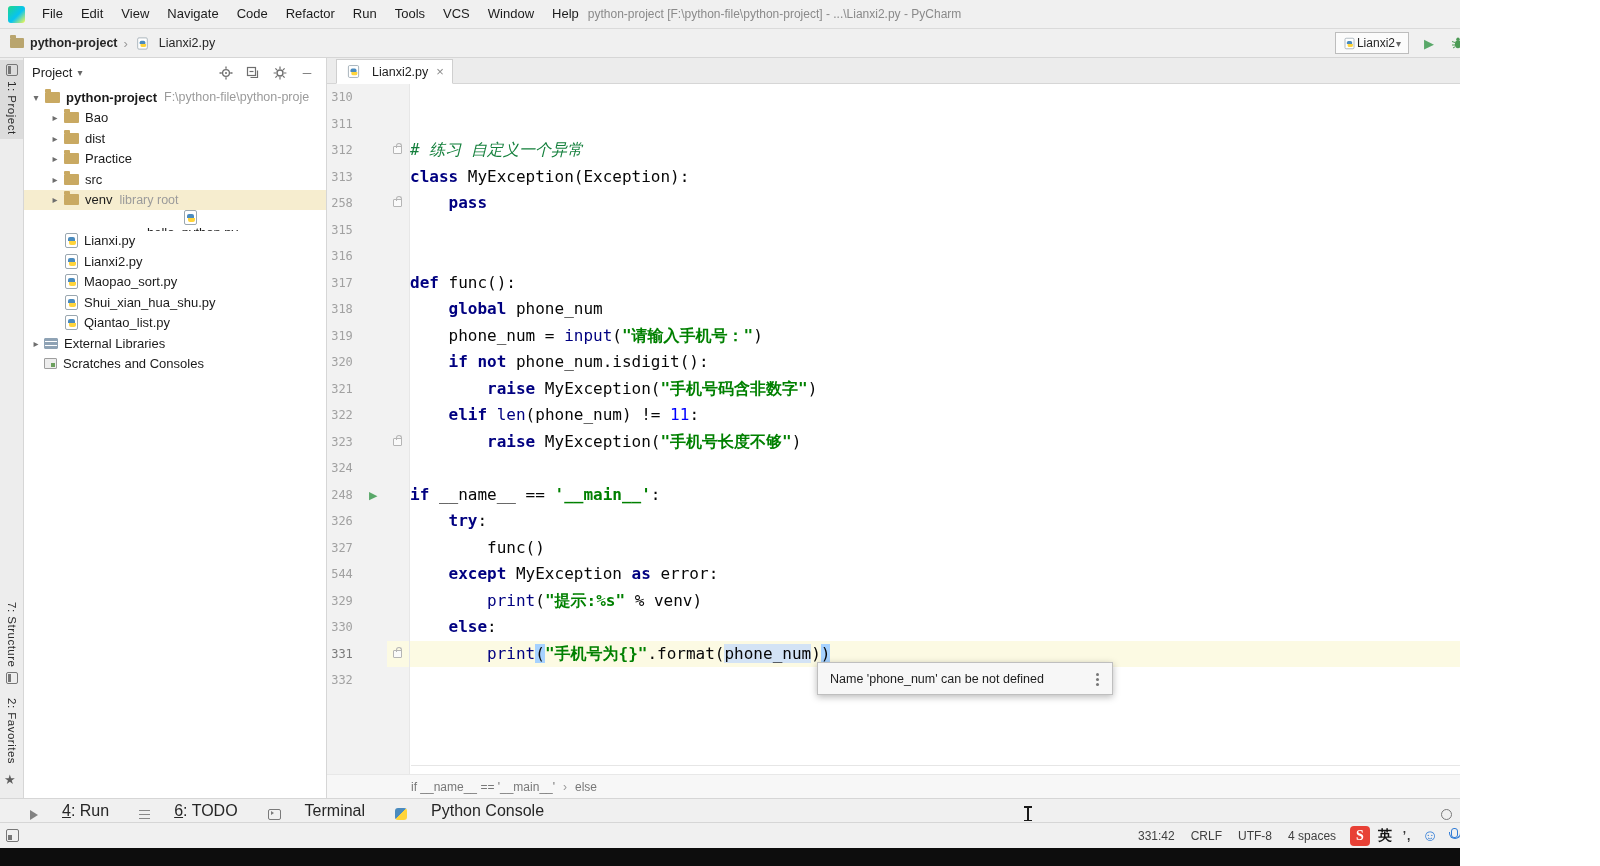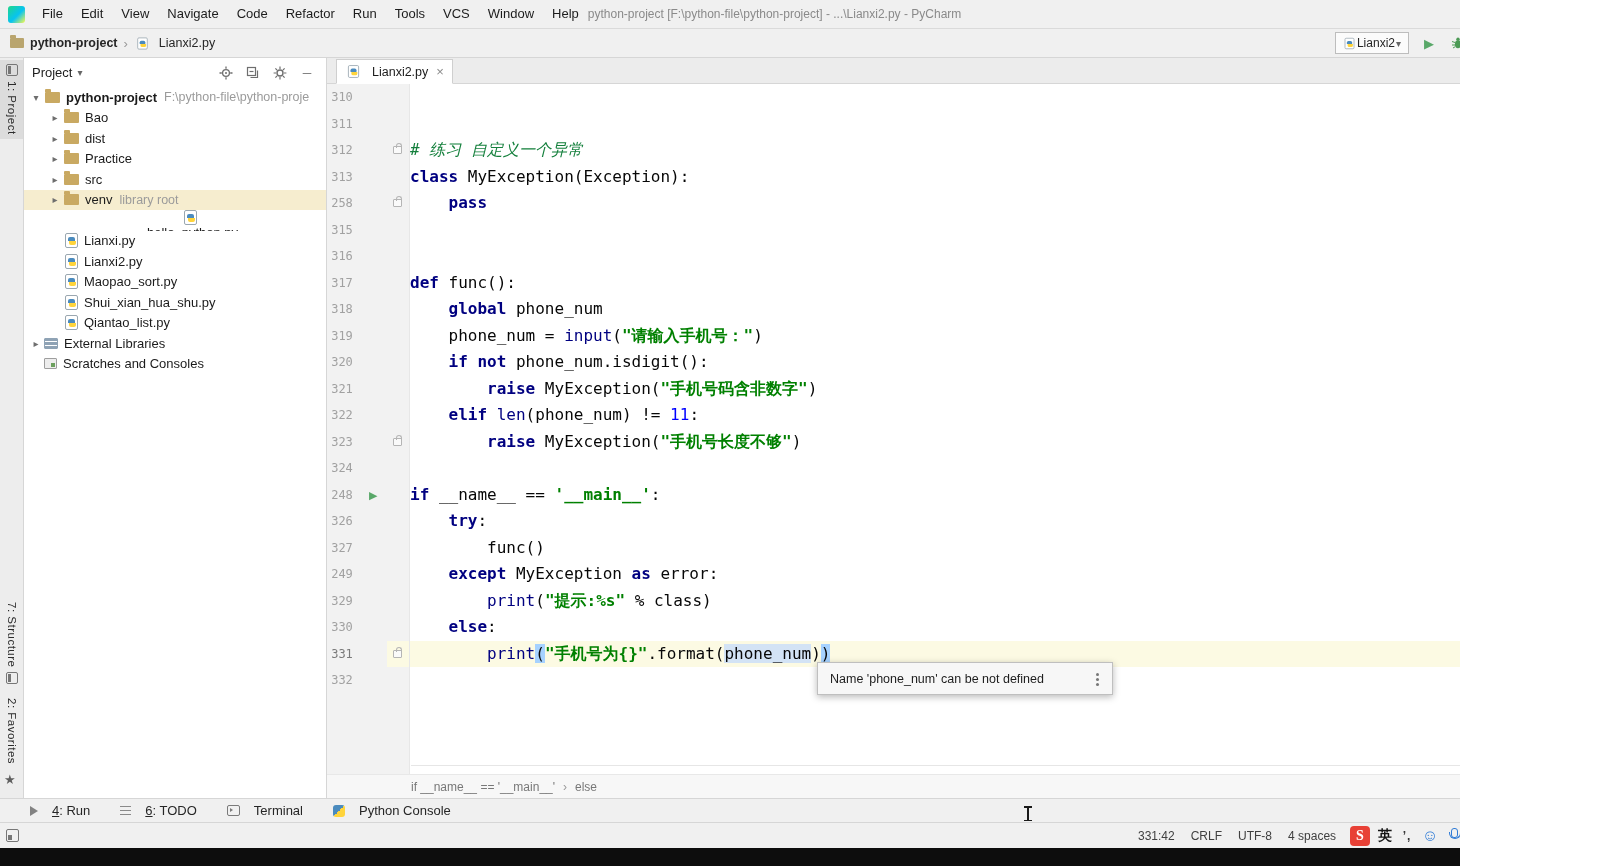--- a/index.html
+++ b/index.html
@@ -102,21 +102,21 @@
   
   .stripe{position:absolute;left:1556px;top:58px;width:12px;height:740px;background:#F2F2F2;border-left:1px solid #E0E0E0}
   .stripe-top{position:absolute;left:1px;top:3px;width:9px;height:9px;background:#CFCFCF;border-radius:2px}
   .stripe-warn{position:absolute;left:1px;top:30px;width:9px;height:3px;background:#E0C100;border-radius:1px}
   .stripe-caret{position:absolute;left:1px;top:588px;width:9px;height:2px;background:#5974AB}
 
   
   .btoolbar{position:absolute;left:0;top:798px;width:1568px;height:24px;background:#F0F0F0;border-top:1px solid #D6D6D6;display:flex;align-items:center}
   .toolbar-left{display:flex;align-items:center;gap:30px;padding-left:30px}
   .toolbar-right{margin-left:auto;display:flex;align-items:center;padding-right:20px}
-  .tw-btn{display:flex;align-items:center;gap:14px;font-size:13px;color:#262626}
+  .tw-btn{display:flex;align-items:flex-end;gap:24px;font-size:16px;color:#262626}
   .tw-ic{display:inline-block}
   .ic-run{width:0;height:0;border-left:8px solid #828282;border-top:5px solid transparent;border-bottom:5px solid transparent}
   .ic-todo{width:11px;height:10px;background:repeating-linear-gradient(#8A8A8A 0 1.5px,transparent 1.5px 4px)}
   .ic-terminal{width:13px;height:11px;border:1.5px solid #7A7A7A;border-radius:2px;position:relative}
   .ic-terminal::before{content:'';position:absolute;left:2px;top:1.5px;border-left:3px solid #7A7A7A;border-top:2px solid transparent;border-bottom:2px solid transparent}
   .ic-pycon{width:12px;height:12px;border-radius:3px;background:linear-gradient(135deg,#4B8BBE 50%,#FFD43B 50%)}
   .ic-eventlog{width:11px;height:11px;border:1.5px solid #7A7A7A;border-radius:50%}
   u{text-decoration:underline}
 
   
@@ -404,21 +404,21 @@
             <span class="lnum">248</span>
             <span class="run-arrow">▶</span>
           </div>
           <div class="g-row">
             <span class="lnum">326</span>
           </div>
           <div class="g-row">
             <span class="lnum">327</span>
           </div>
           <div class="g-row">
-            <span class="lnum">249</span>
+            <span class="lnum">544</span>
           </div>
           <div class="g-row">
             <span class="lnum">329</span>
           </div>
           <div class="g-row">
             <span class="lnum">330</span>
           </div>
           <div class="g-row cur">
             <span class="lnum">331</span>
             <span class="gmark"></span>
@@ -440,21 +440,21 @@
           <div class="c-row"><span class="tk tk-pl">    phone_num = </span><span class="tk tk-bi">input</span><span class="tk tk-pl">(</span><span class="tk tk-str">"请输入手机号："</span><span class="tk tk-pl">)</span></div>
           <div class="c-row"><span class="tk tk-pl">    </span><span class="tk tk-kw">if not </span><span class="tk tk-pl">phone_num.isdigit():</span></div>
           <div class="c-row"><span class="tk tk-pl">        </span><span class="tk tk-kw">raise </span><span class="tk tk-pl">MyException(</span><span class="tk tk-str">"手机号码含非数字"</span><span class="tk tk-pl">)</span></div>
           <div class="c-row"><span class="tk tk-pl">    </span><span class="tk tk-kw">elif </span><span class="tk tk-bi">len</span><span class="tk tk-pl">(phone_num) != </span><span class="tk tk-num">11</span><span class="tk tk-pl">:</span></div>
           <div class="c-row"><span class="tk tk-pl">        </span><span class="tk tk-kw">raise </span><span class="tk tk-pl">MyException(</span><span class="tk tk-str">"手机号长度不够"</span><span class="tk tk-pl">)</span></div>
           <div class="c-row"></div>
           <div class="c-row"><span class="tk tk-kw">if </span><span class="tk tk-pl">__name__ == </span><span class="tk tk-str">'__main__'</span><span class="tk tk-pl">:</span></div>
           <div class="c-row"><span class="tk tk-pl">    </span><span class="tk tk-kw">try</span><span class="tk tk-pl">:</span></div>
           <div class="c-row"><span class="tk tk-pl">        func()</span></div>
           <div class="c-row"><span class="tk tk-pl">    </span><span class="tk tk-kw">except </span><span class="tk tk-pl">MyException </span><span class="tk tk-kw">as </span><span class="tk tk-pl">error:</span></div>
-          <div class="c-row"><span class="tk tk-pl">        </span><span class="tk tk-bi">print</span><span class="tk tk-pl">(</span><span class="tk tk-str">"提示:%s"</span><span class="tk tk-pl"> % class)</span></div>
+          <div class="c-row"><span class="tk tk-pl">        </span><span class="tk tk-bi">print</span><span class="tk tk-pl">(</span><span class="tk tk-str">"提示:%s"</span><span class="tk tk-pl"> % venv)</span></div>
           <div class="c-row"><span class="tk tk-pl">    </span><span class="tk tk-kw">else</span><span class="tk tk-pl">:</span></div>
           <div class="c-row cur"><span class="tk tk-pl">        </span><span class="tk tk-bi">print</span><span class="tk tk-paren">(</span><span class="tk tk-str">"手机号为{}"</span><span class="tk tk-pl">.format(</span><span class="tk tk-ident">phone_num</span><span class="tk tk-pl">)</span><span class="tk tk-paren">)</span></div>
           <div class="c-row"></div>
         </div>
       <div class="hscroll-line"></div>
       <div class="tooltip">
         <span>Name 'phone_num' can be not defined</span>
         <span class="vdots"></span>
       </div>
     </div>

